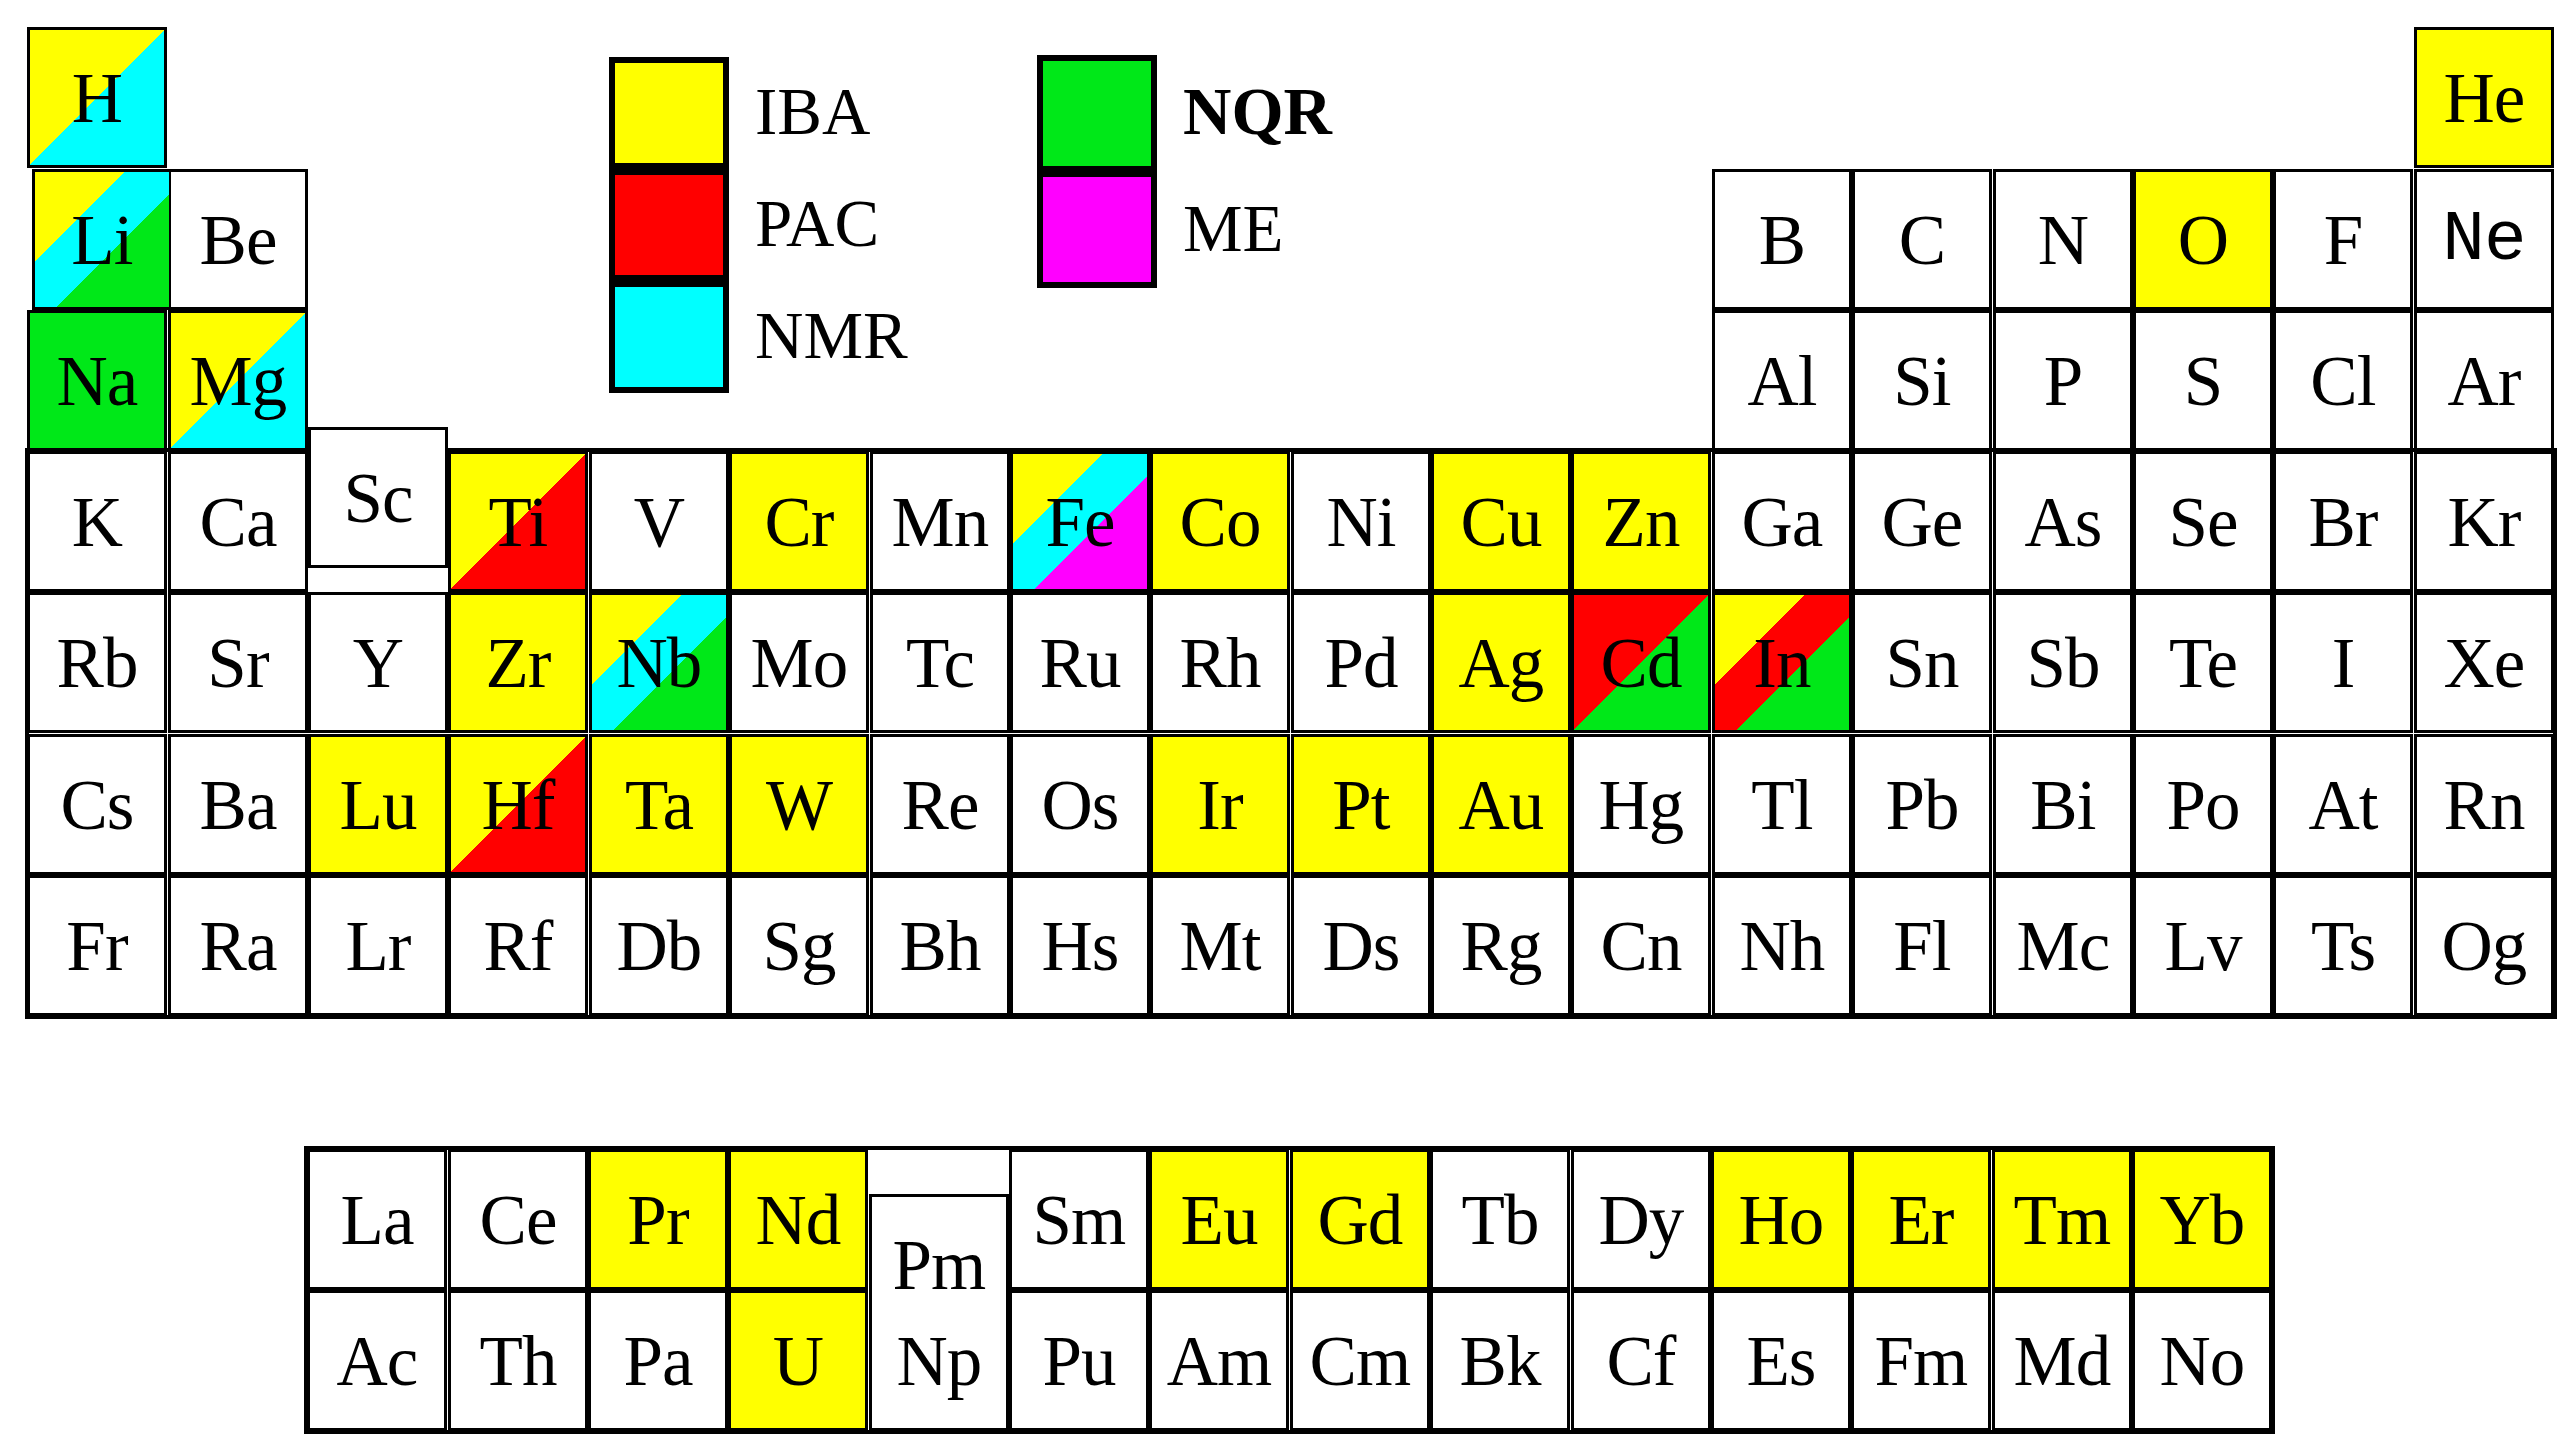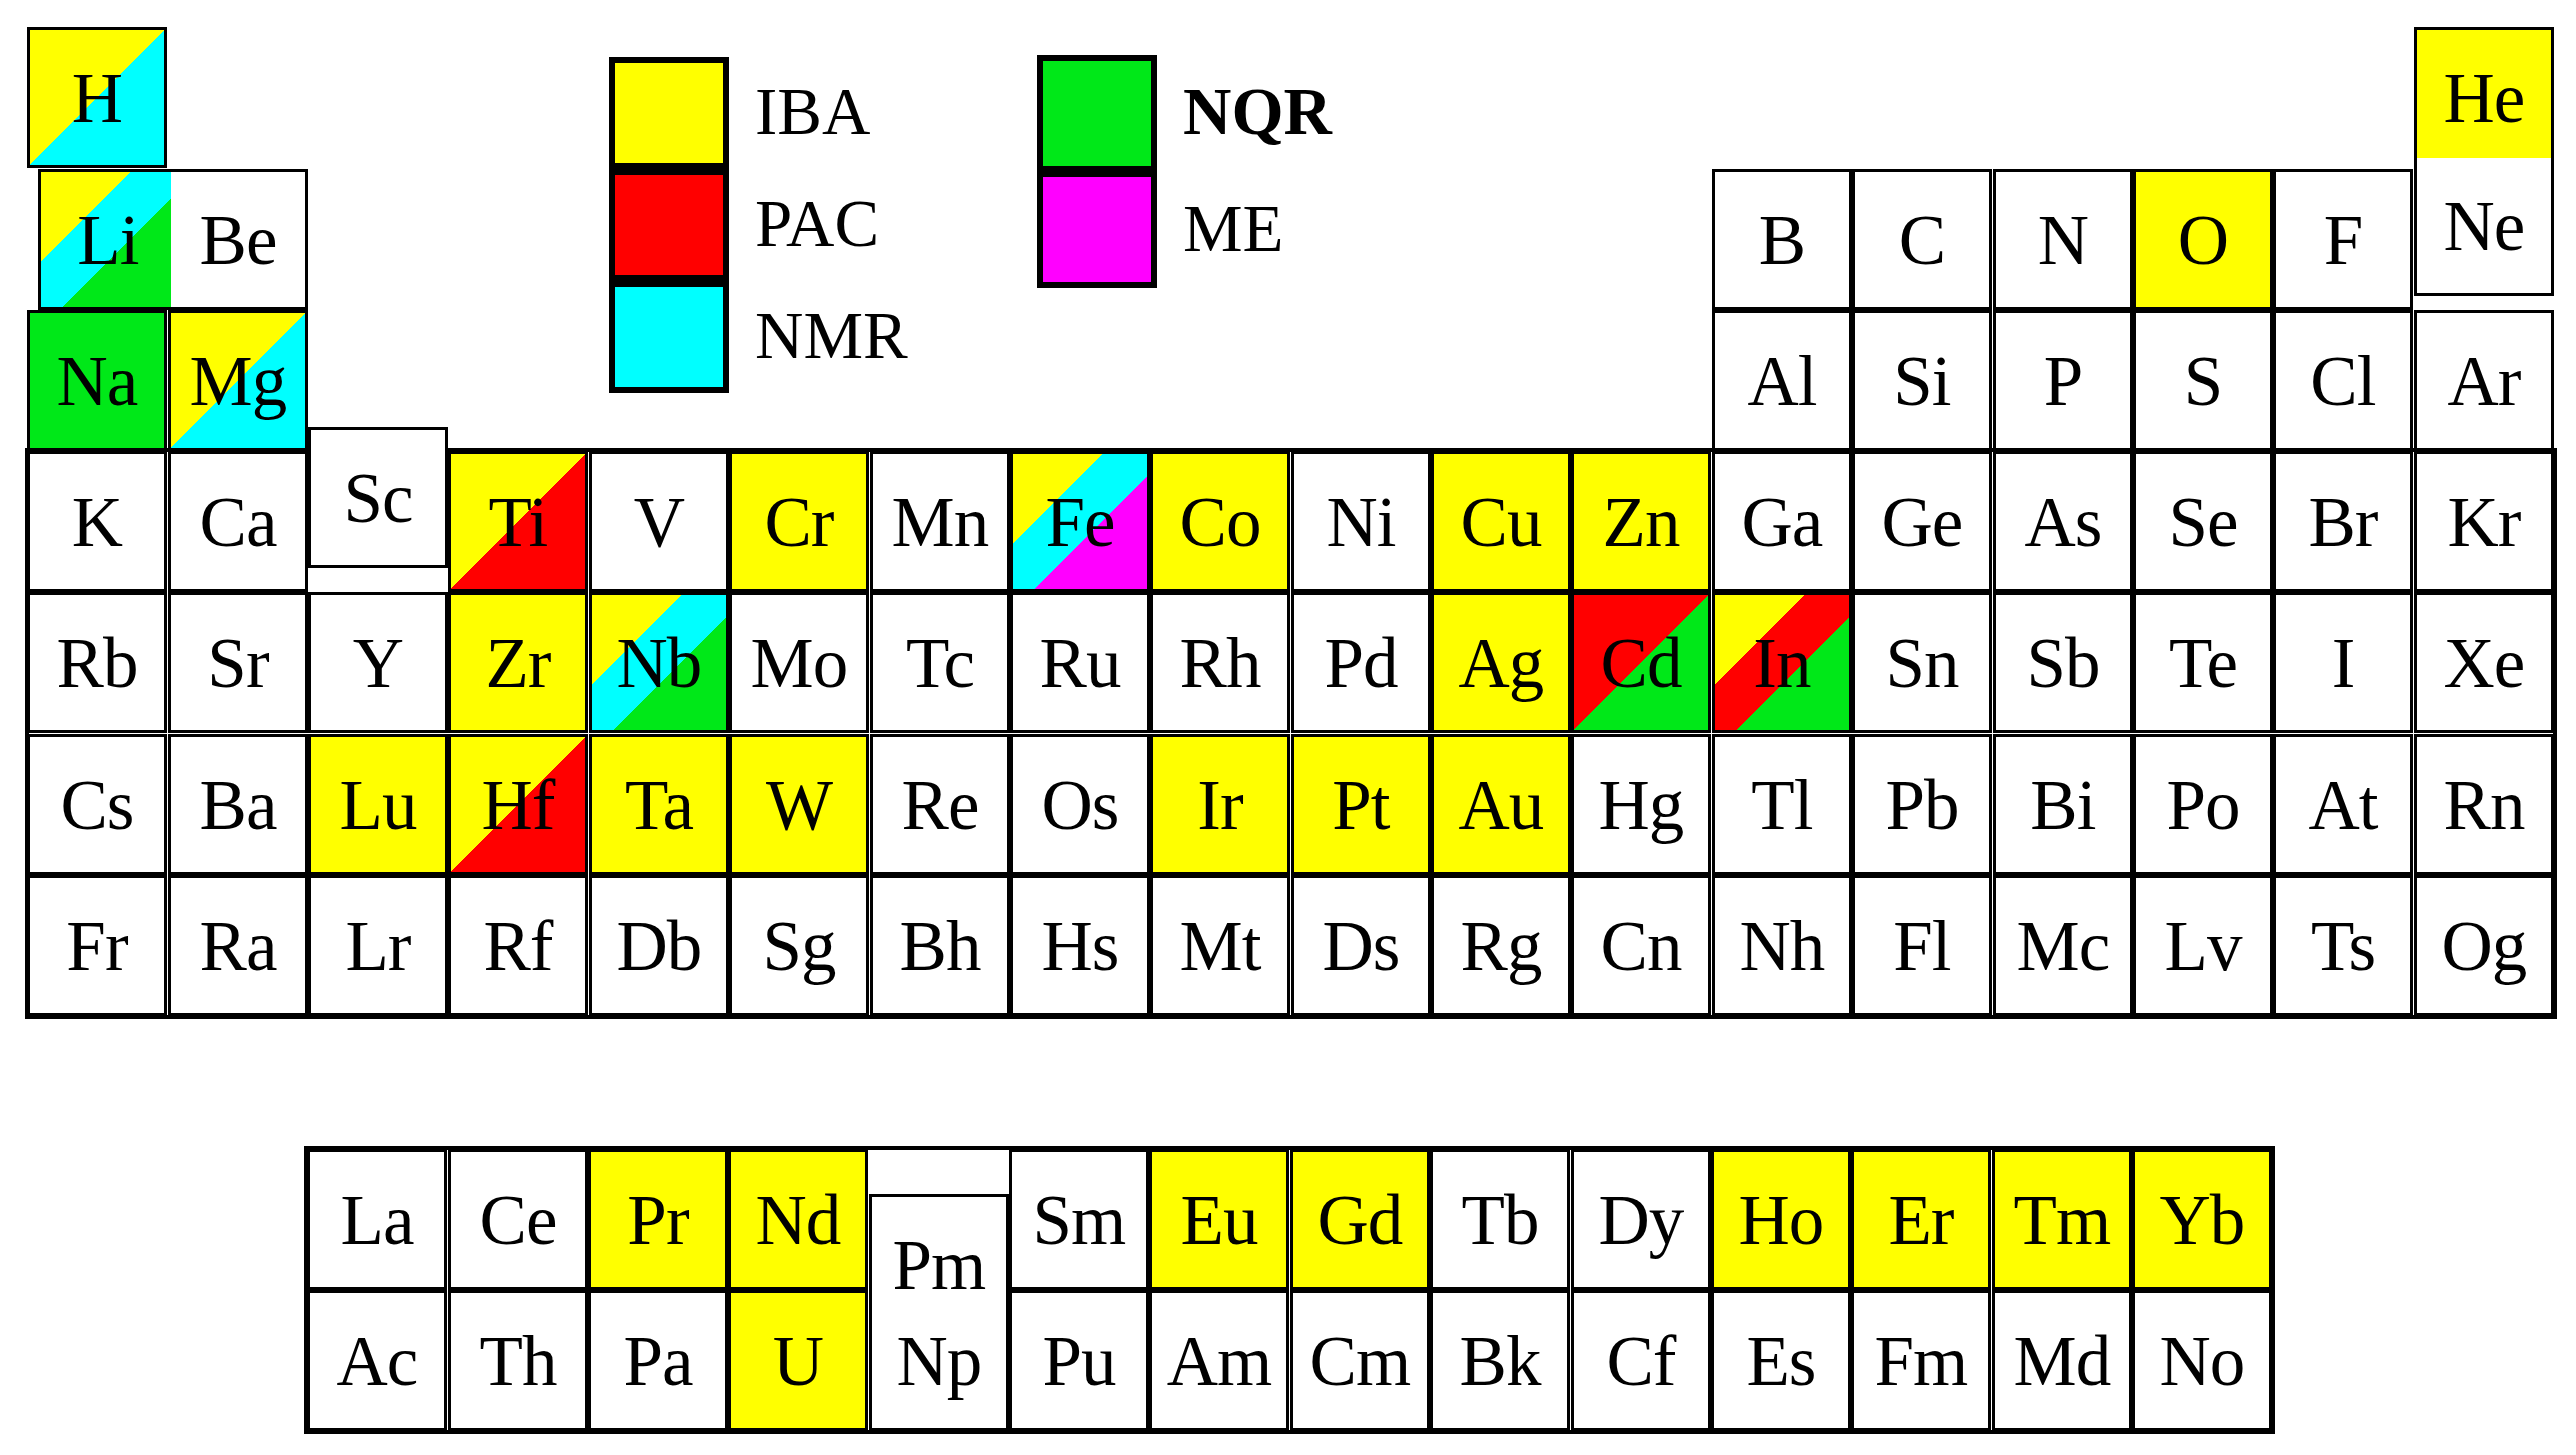--- a/index.html
+++ b/index.html
@@ -73,21 +73,21 @@
   </div>
 <div id="main-root">
     <div class="cell" style="left: 27px; top: 27px; width: 140px; height: 141px;">
       <div class="fill" style="background: linear-gradient(135deg, rgb(255, 255, 0) 0px, rgb(255, 255, 0) 50%, rgb(0, 255, 255) 50%, rgb(0, 255, 255) 100%);"></div>
       <div class="sym">H</div>
     </div>
     <div class="cell" style="left: 2414px; top: 27px; width: 140px; height: 141px;">
       <div class="fill" style="background: rgb(255, 255, 0);"></div>
       <div class="sym">He</div>
     </div>
-    <div class="cell" style="left: 38px; top: 169px; width: 140px; height: 141px; padding-left: 24px;">
+    <div class="cell" style="left: 32px; top: 169px; width: 140px; height: 141px; padding-left: 24px;">
       <div class="fill" style="background: linear-gradient(135deg, rgb(255, 255, 0) 0px, rgb(255, 255, 0) 33.33%, rgb(0, 255, 255) 33.33%, rgb(0, 255, 255) 58%, rgb(0, 232, 24) 58%, rgb(0, 232, 24) 100%);"></div>
       <div class="sym">Li</div>
     </div>
     <div class="cell" style="left: 168px; top: 169px; width: 140px; height: 141px;">
       <div class="fill" style="background: rgb(255, 255, 255);"></div>
       <div class="sym">Be</div>
     </div>
     <div class="cell" style="left: 1712px; top: 169px; width: 140px; height: 141px;">
       <div class="fill" style="background: rgb(255, 255, 255);"></div>
       <div class="sym">B</div>
@@ -101,21 +101,21 @@
       <div class="sym">N</div>
     </div>
     <div class="cell" style="left: 2133px; top: 169px; width: 140px; height: 141px;">
       <div class="fill" style="background: rgb(255, 255, 0);"></div>
       <div class="sym">O</div>
     </div>
     <div class="cell" style="left: 2273px; top: 169px; width: 140px; height: 141px;">
       <div class="fill" style="background: rgb(255, 255, 255);"></div>
       <div class="sym">F</div>
     </div>
-    <div class="cell" style="left: 2414px; top: 155px; width: 140px; height: 141px;">
+    <div class="cell" style="left: 2414px; top: 169px; width: 140px; height: 141px; font-family: Liberation Mono, monospace;">
       <div class="fill" style="background: rgb(255, 255, 255);"></div>
       <div class="sym">Ne</div>
     </div>
     <div class="cell" style="left: 27px; top: 310px; width: 140px; height: 141px;">
       <div class="fill" style="background: rgb(0, 232, 24);"></div>
       <div class="sym">Na</div>
     </div>
     <div class="cell" style="left: 168px; top: 310px; width: 140px; height: 141px;">
       <div class="fill" style="background: linear-gradient(135deg, rgb(255, 255, 0) 0px, rgb(255, 255, 0) 50%, rgb(0, 255, 255) 50%, rgb(0, 255, 255) 100%);"></div>
       <div class="sym">Mg</div>

